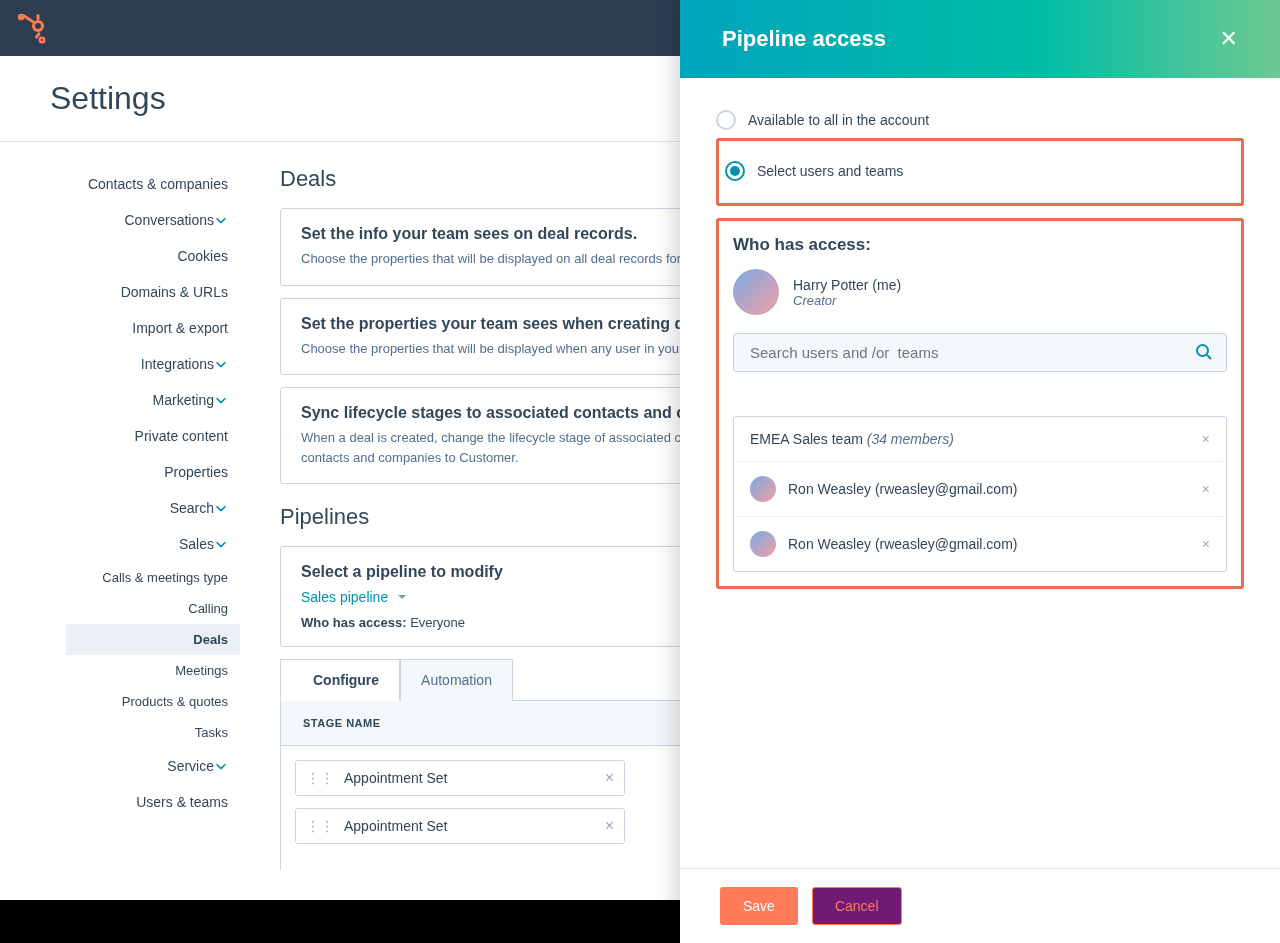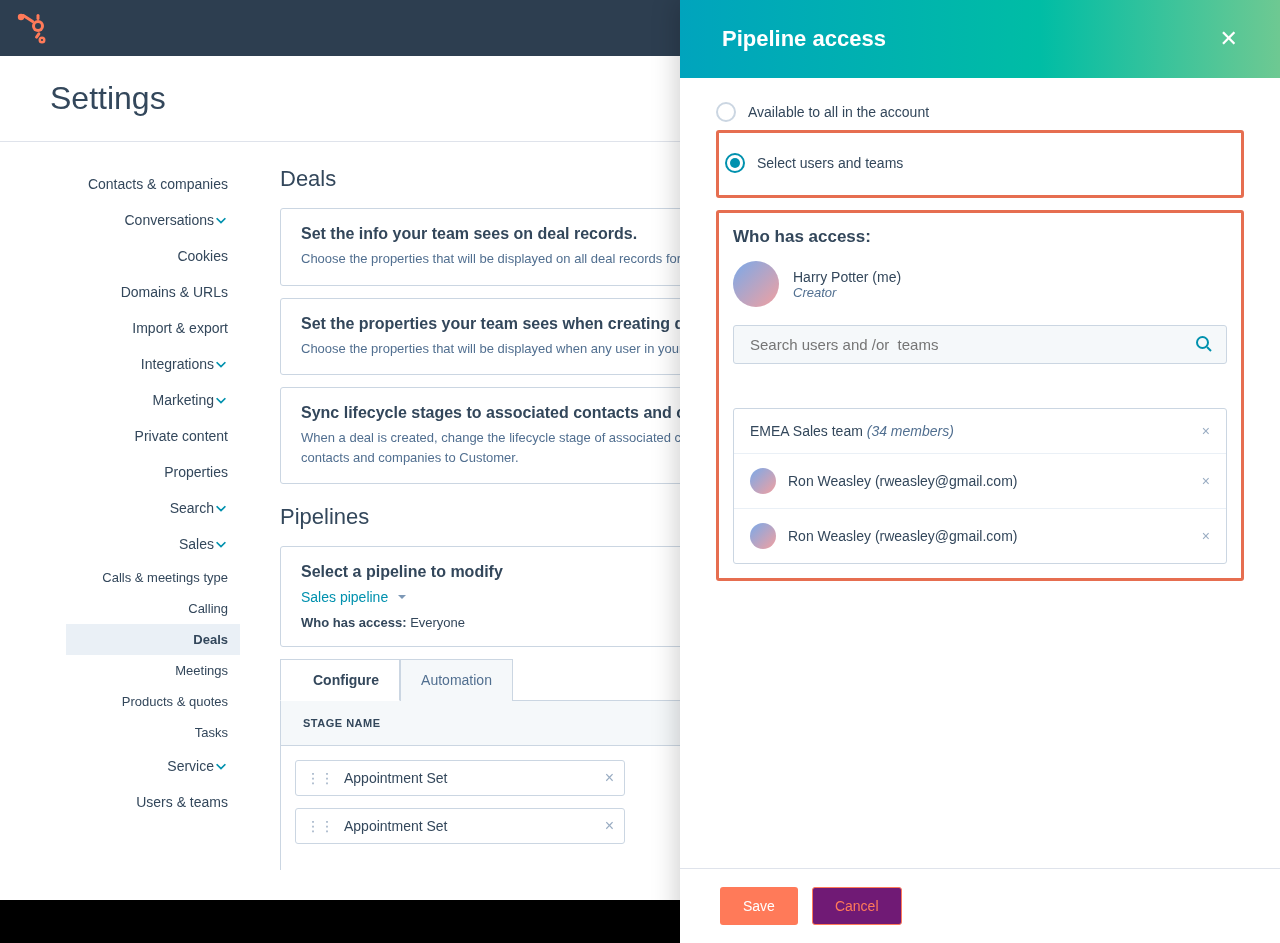--- a/index.html
+++ b/index.html
@@ -33,21 +33,21 @@
 .stage-row { display: flex; align-items: center; border: 1px solid #cbd6e2; border-radius: 3px; padding: 8px 10px; margin-bottom: 12px; width: 330px; background:#fff; }
 .drag { color: #99acc2; margin-right: 10px; cursor: grab; }
 .stage-row input { border: none; flex: 1; font-size: 14px; color: #33475b; outline: none; }
 .stage-row .x { color: #99acc2; cursor: pointer; font-size: 16px; }
 .dark-strip { position: fixed; left: 0; bottom: 0; height: 43px; width: 680px; background: #000; }
 
 .drawer { position: fixed; right: 0; top: 0; width: 600px; height: 100%; background: #fff; box-shadow: -4px 0 24px rgba(0,0,0,0.18); display: flex; flex-direction: column; z-index: 50; }
 .drawer-header { background: linear-gradient(90deg,#00a4bd 0%,#00bda5 60%,#6ec992 100%); color: #fff; padding: 24px 42px; display: flex; justify-content: space-between; align-items: center; height: 78px; }
 .drawer-header h2 { font-size: 22px; font-weight: 700; }
 .drawer-header .close { font-size: 22px; cursor: pointer; }
-.drawer-body { padding: 16px 36px; flex: 1; overflow: auto; }
+.drawer-body { padding: 24px 36px; flex: 1; overflow: auto; }
 .radio-row { display: flex; align-items: center; gap: 12px; padding: 8px 0; }
 .radio { width: 20px; height: 20px; border: 2px solid #cbd6e2; border-radius: 50%; display: inline-flex; align-items: center; justify-content: center; }
 .radio.checked { border-color: #0091ae; }
 .radio.checked::after { content:''; width:10px; height:10px; background:#0091ae; border-radius:50%; }
 .highlight-box { border: 3px solid #e66e50; border-radius: 3px; padding: 12px 6px 14px 6px; margin-bottom: 12px; }
 .who-h { font-weight: 600; font-size: 17px; margin-bottom: 14px; }
 .creator-row { display:flex; align-items:center; gap:14px; margin-bottom:18px; }
 .avatar { width:46px; height:46px; border-radius:50%; background: linear-gradient(135deg,#7aa9e9,#f2a0a0); }
 .avatar.sm { width:26px; height:26px; }
 .creator-name { font-weight:500; }

